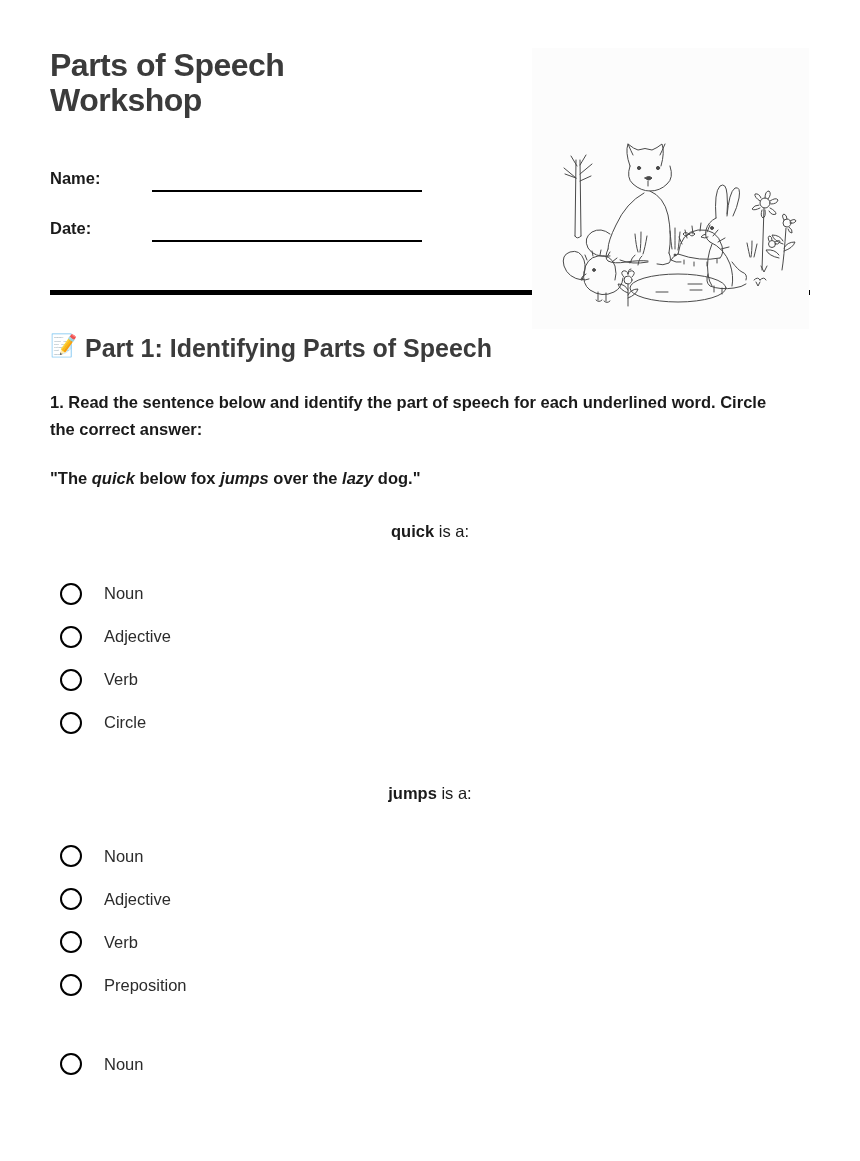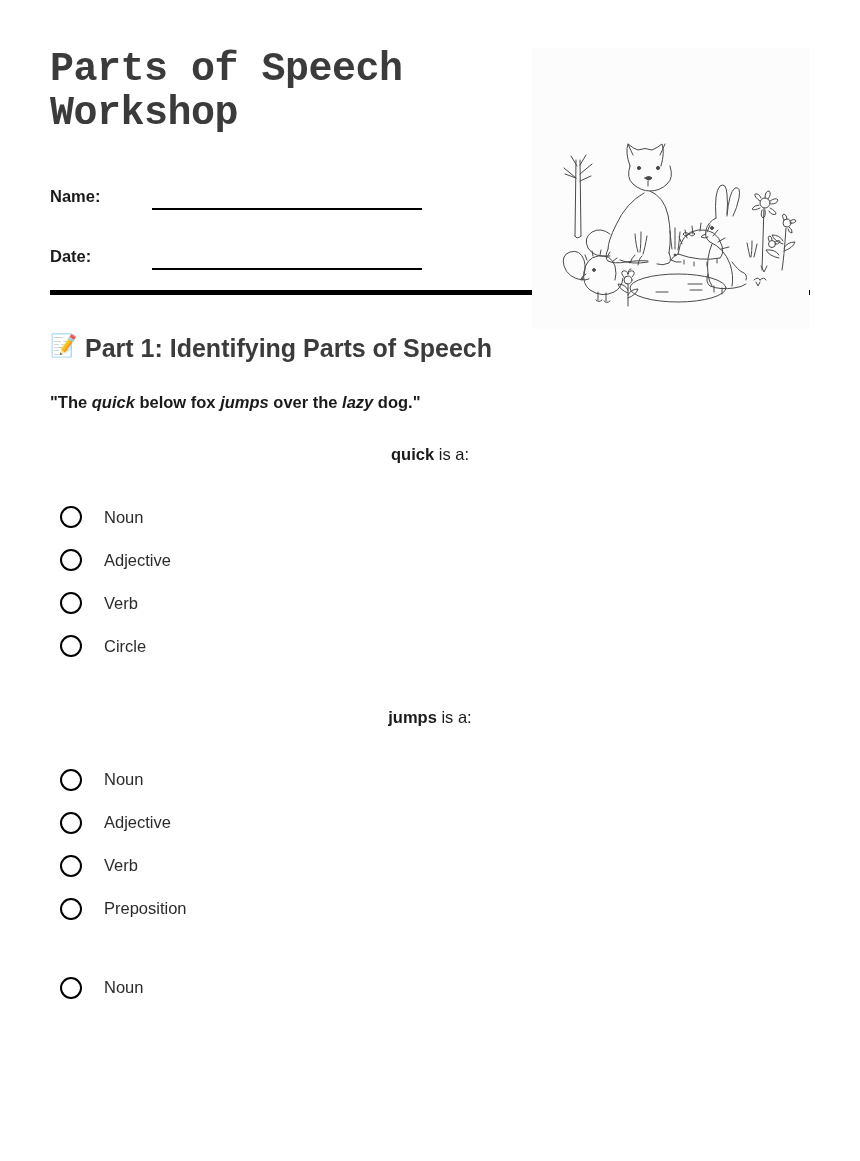--- a/index.html
+++ b/index.html
@@ -30,38 +30,37 @@
     padding: 48px 50px 0 50px;
     height: 290px;
     box-sizing: border-box;
   }
 
   .title-block {
     width: 430px;
   }
 
   .worksheet-title {
-    font-size: 40px;
+    font-size: 32px;
     line-height: 1.1;
     font-weight: bold;
     color: #3b3b3b;
     letter-spacing: -0.5px;
     margin: 0 0 42px 0;
     max-width: 360px;
-    font-family: Liberation Mono, monospace;
   }
 
   .fields {
     width: 372px;
   }
 
   .field-row {
     display: flex;
     align-items: flex-end;
-    margin-bottom: 28px;
+    margin-bottom: 18px;
     height: 32px;
     gap: 32px;
   }
 
   .field-label {
     font-size: 16.5px;
     font-weight: bold;
     color: #1a1a1a;
     width: 70px;
     flex: 0 0 70px;
@@ -340,20 +339,21 @@
 
   <hr class="divider">
 
   <div class="content">
 
     <h2 class="section-heading">
       <span class="emoji-icon">📝</span>
       <span>Part 1: Identifying Parts of Speech</span>
     </h2>
 
+    <p class="instruction">1. Read the sentence below and identify the part of speech for each underlined word. Circle the correct answer:</p>
 
     <p class="sentence">
       <span>"The </span><i>quick</i><span> below fox </span><i>jumps</i><span> over the </span><i>lazy</i><span> dog."</span>
     </p>
 
     <div class="question-block">
       <p class="prompt">
         <b>quick</b><span> is a:</span>
       </p>
       <ul class="options">

